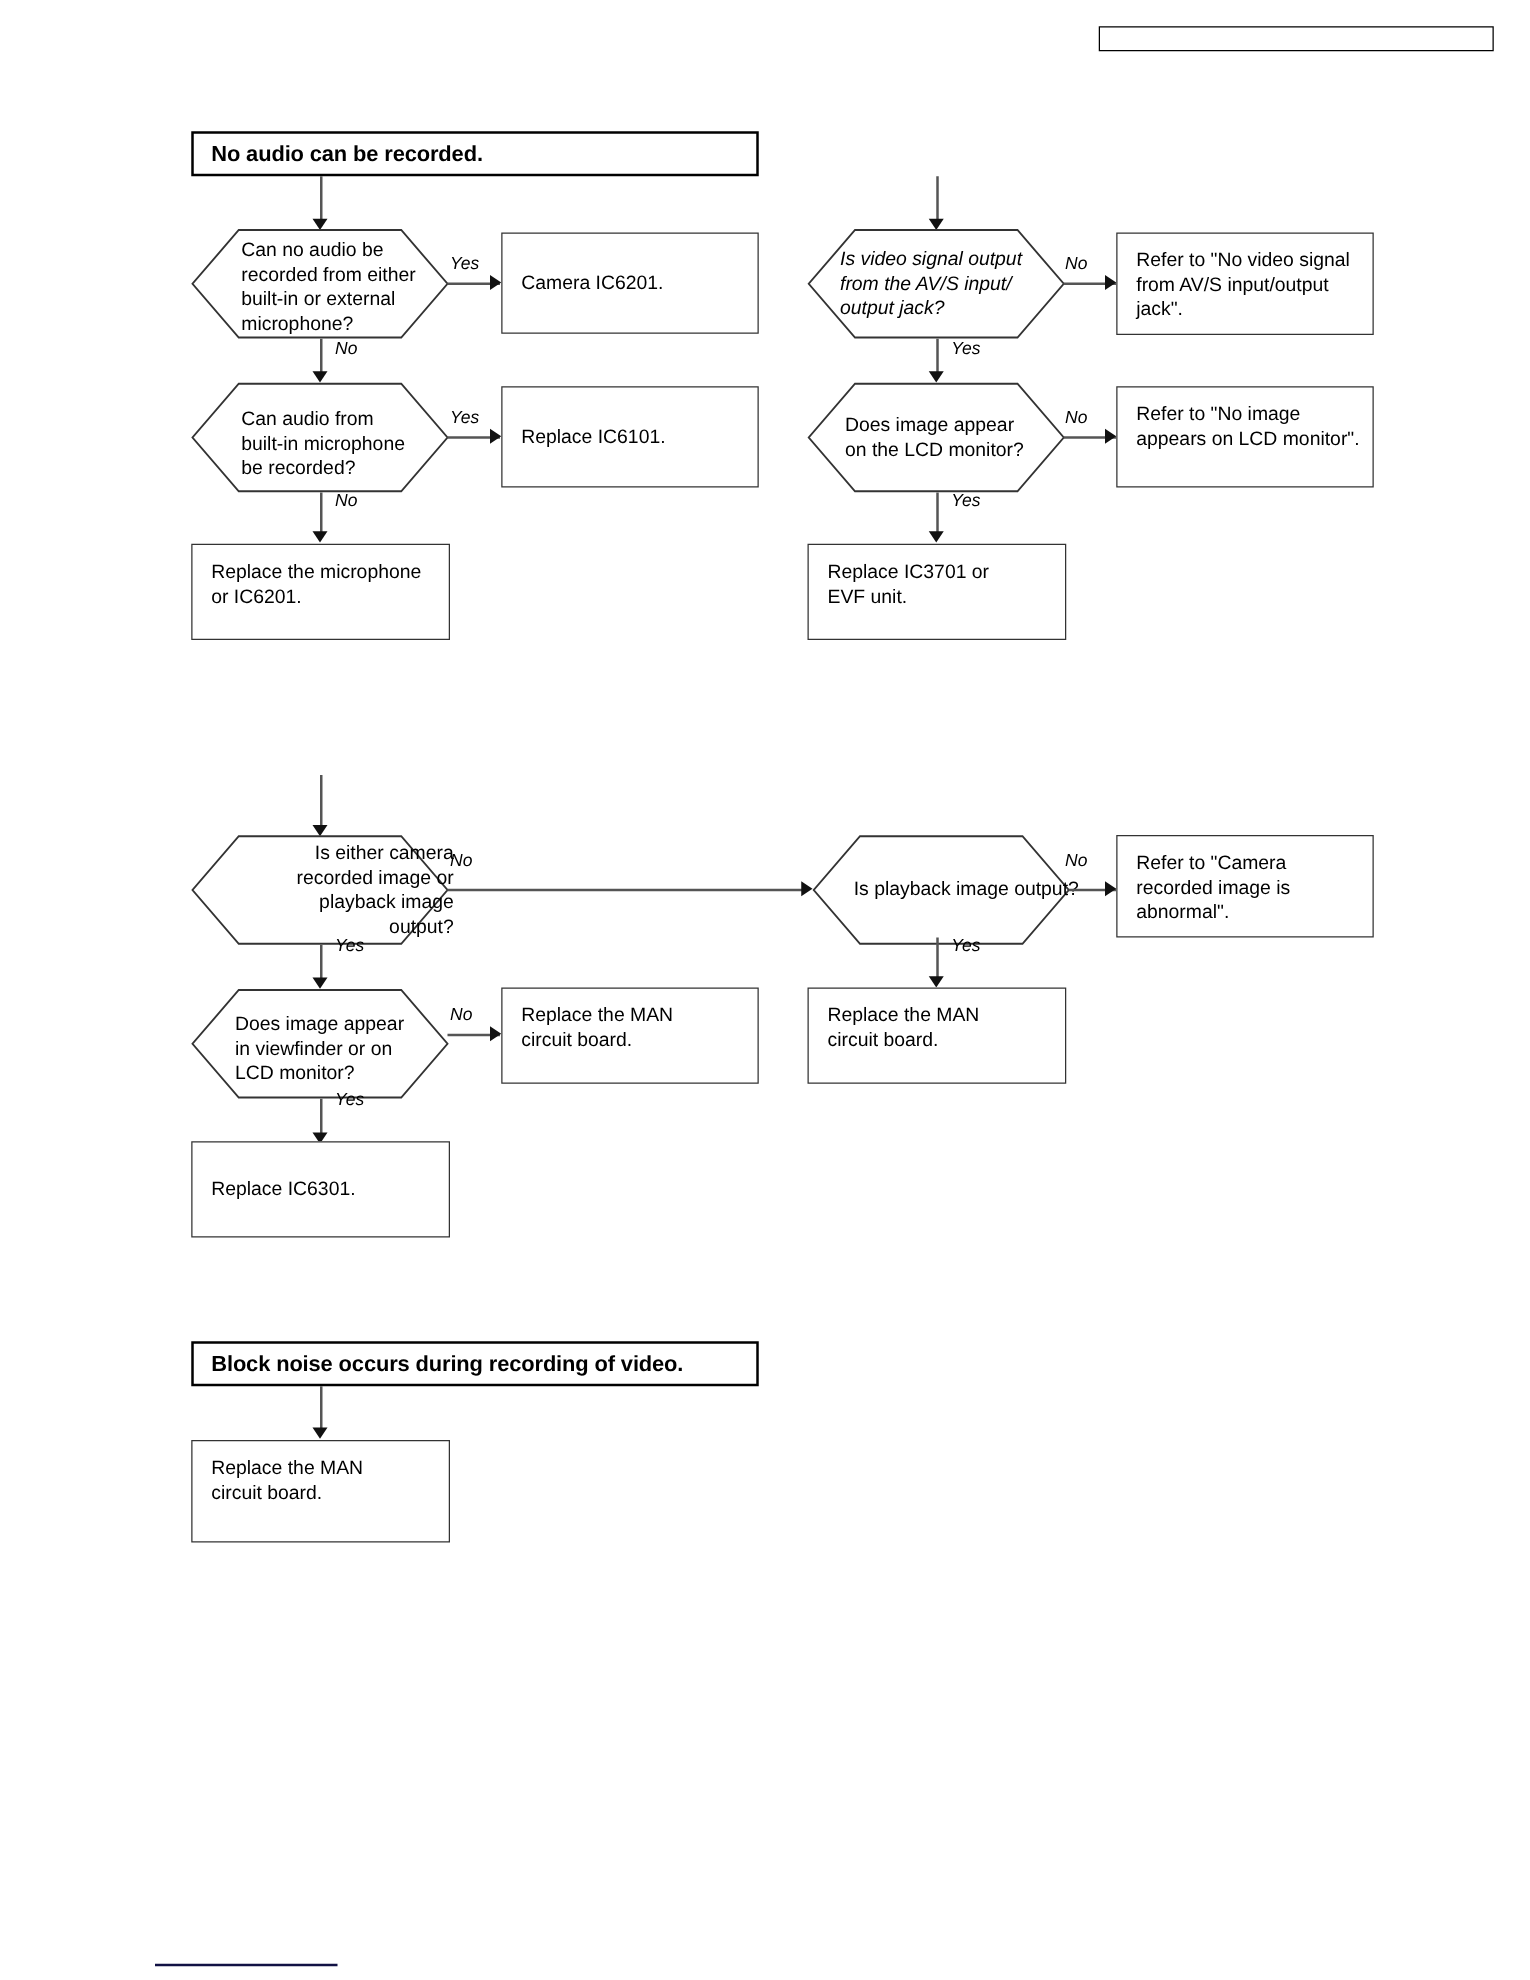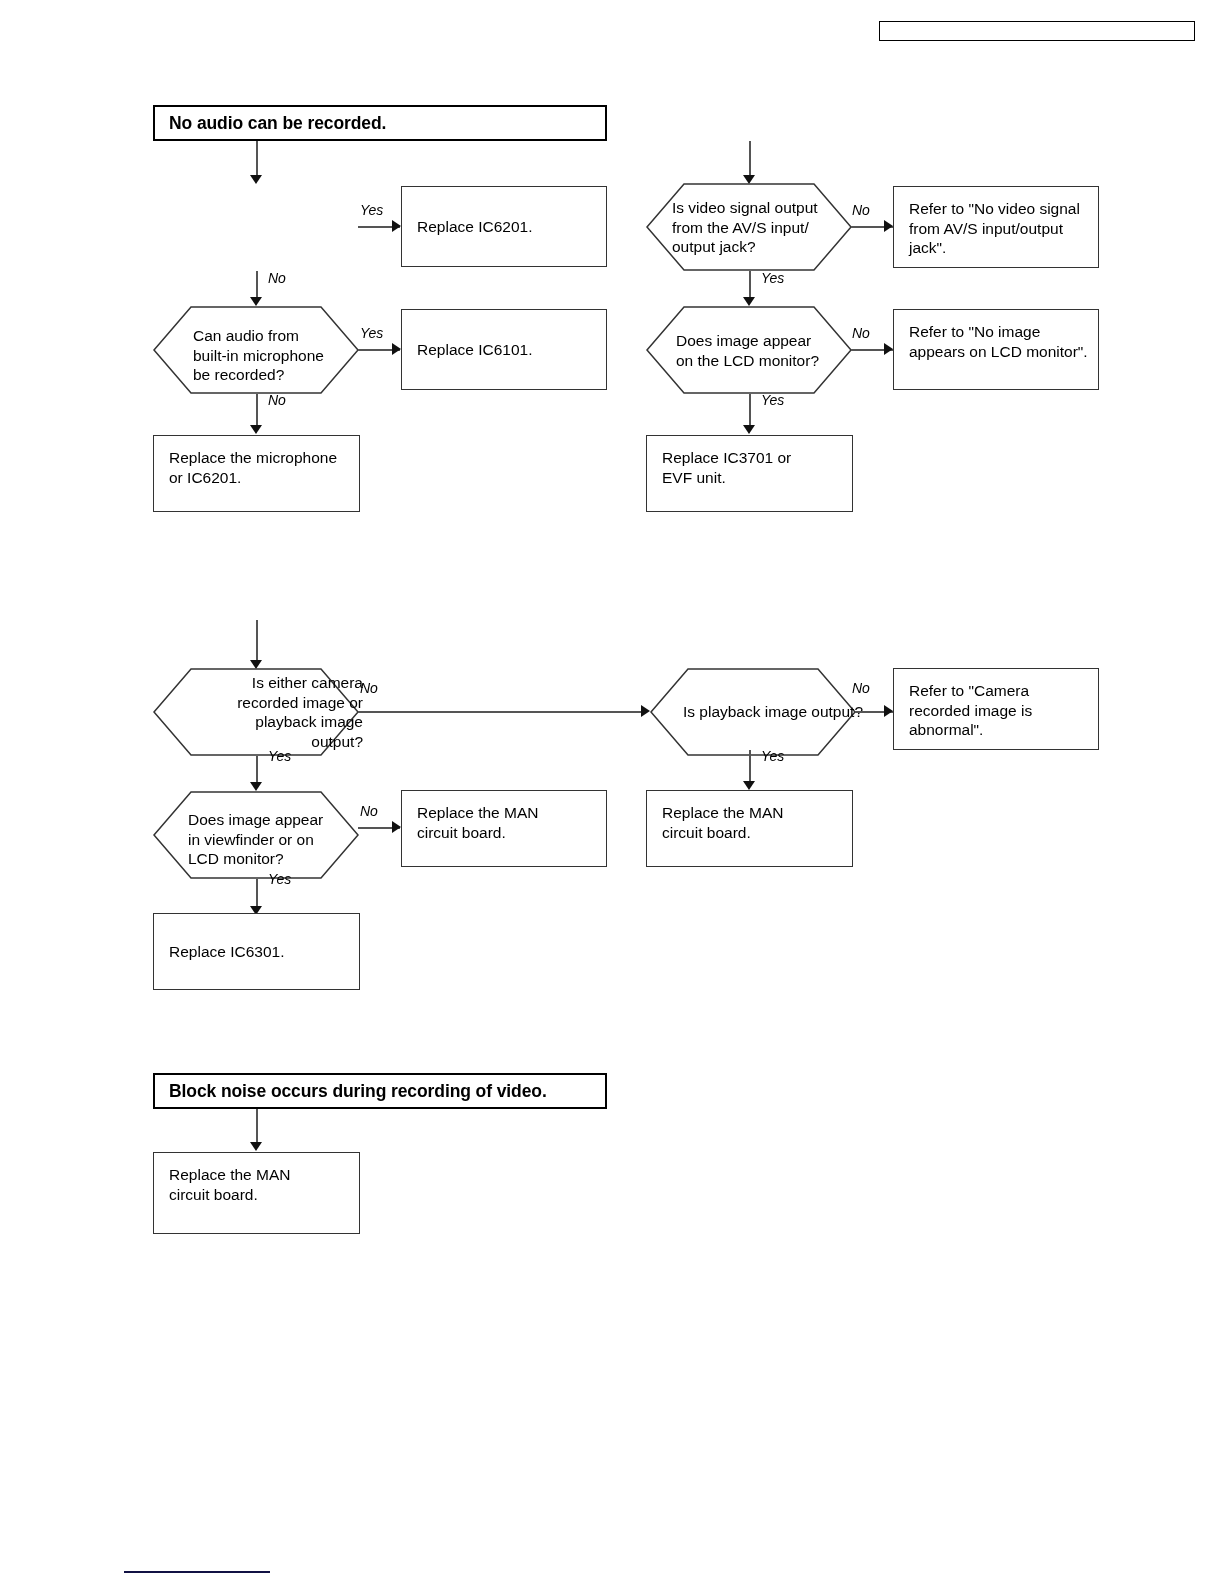--- a/index.html
+++ b/index.html
@@ -118,27 +118,36 @@
     <span class="abs" style="left:8px; top:2px; font-size:13px;"></span>
   </div>
 
   <div class="abs titlebar" style="left:153px; top:105px; width:454px; height:36px;">
     <span class="t">No audio can be recorded.</span>
   </div>
 
   <div class="vline" style="left:256px; top:141px; height:36px;"></div>
   <div class="arrow-d" style="left:250px; top:175px;"></div>
 
+  <div class="abs hexwrap" style="left:153px; top:183px; width:206px; height:88px;">
+    <svg width="206" height="88" viewBox="0 0 206 88">
+      <polygon points="38,1 168,1 205,44 168,87 38,87 1,44" fill="#ffffff" stroke="#333333" stroke-width="1.5"></polygon>
+    </svg>
+    <div class="hextext" style="left:40px; top:8px; width:170px;">Can no audio be
+recorded from either
+built-in or external
+microphone?</div>
+  </div>
 
   <div class="lbl" style="left:360px; top:203px;">Yes</div>
   <div class="hline" style="left:358px; top:226px; width:42px;"></div>
   <div class="arrow-r" style="left:392px; top:220px;"></div>
 
   <div class="abs procbox" style="left:401px; top:186px; width:206px; height:81px;">
-    <span class="t">Replace IC6201.</span>
+    <span class="t">Camera IC6201.</span>
   </div>
 
   <div class="lbl" style="left:268px; top:271px;">No</div>
   <div class="vline" style="left:256px; top:271px; height:29px;"></div>
   <div class="arrow-d" style="left:250px; top:297px;"></div>
 
   <div class="abs hexwrap" style="left:153px; top:306px; width:206px; height:88px;">
     <svg width="206" height="88" viewBox="0 0 206 88">
       <polygon points="38,1 168,1 205,44 168,87 38,87 1,44" fill="#ffffff" stroke="#333333" stroke-width="1.5"></polygon>
     </svg>
@@ -165,21 +174,21 @@
   </div>
 
 
   <div class="vline" style="left:749px; top:141px; height:36px;"></div>
   <div class="arrow-d" style="left:743px; top:175px;"></div>
 
   <div class="abs hexwrap" style="left:646px; top:183px; width:206px; height:88px;">
     <svg width="206" height="88" viewBox="0 0 206 88">
       <polygon points="38,1 168,1 205,44 168,87 38,87 1,44" fill="#ffffff" stroke="#333333" stroke-width="1.5"></polygon>
     </svg>
-    <div class="hextext" style="left:26px; top:15px; width:186px;">Is video signal output
+    <div class="hextext" style="left:26px; top:15px; width:186px;font-style:italic;">Is video signal output
 from the AV/S input/
 output jack?</div>
   </div>
 
   <div class="lbl" style="left:852px; top:203px;">No</div>
   <div class="hline" style="left:851px; top:226px; width:42px;"></div>
   <div class="arrow-r" style="left:884px; top:220px;"></div>
 
   <div class="abs procbox topal" style="left:893px; top:186px; width:206px; height:82px;">
     <span class="t">Refer to "No video signal

